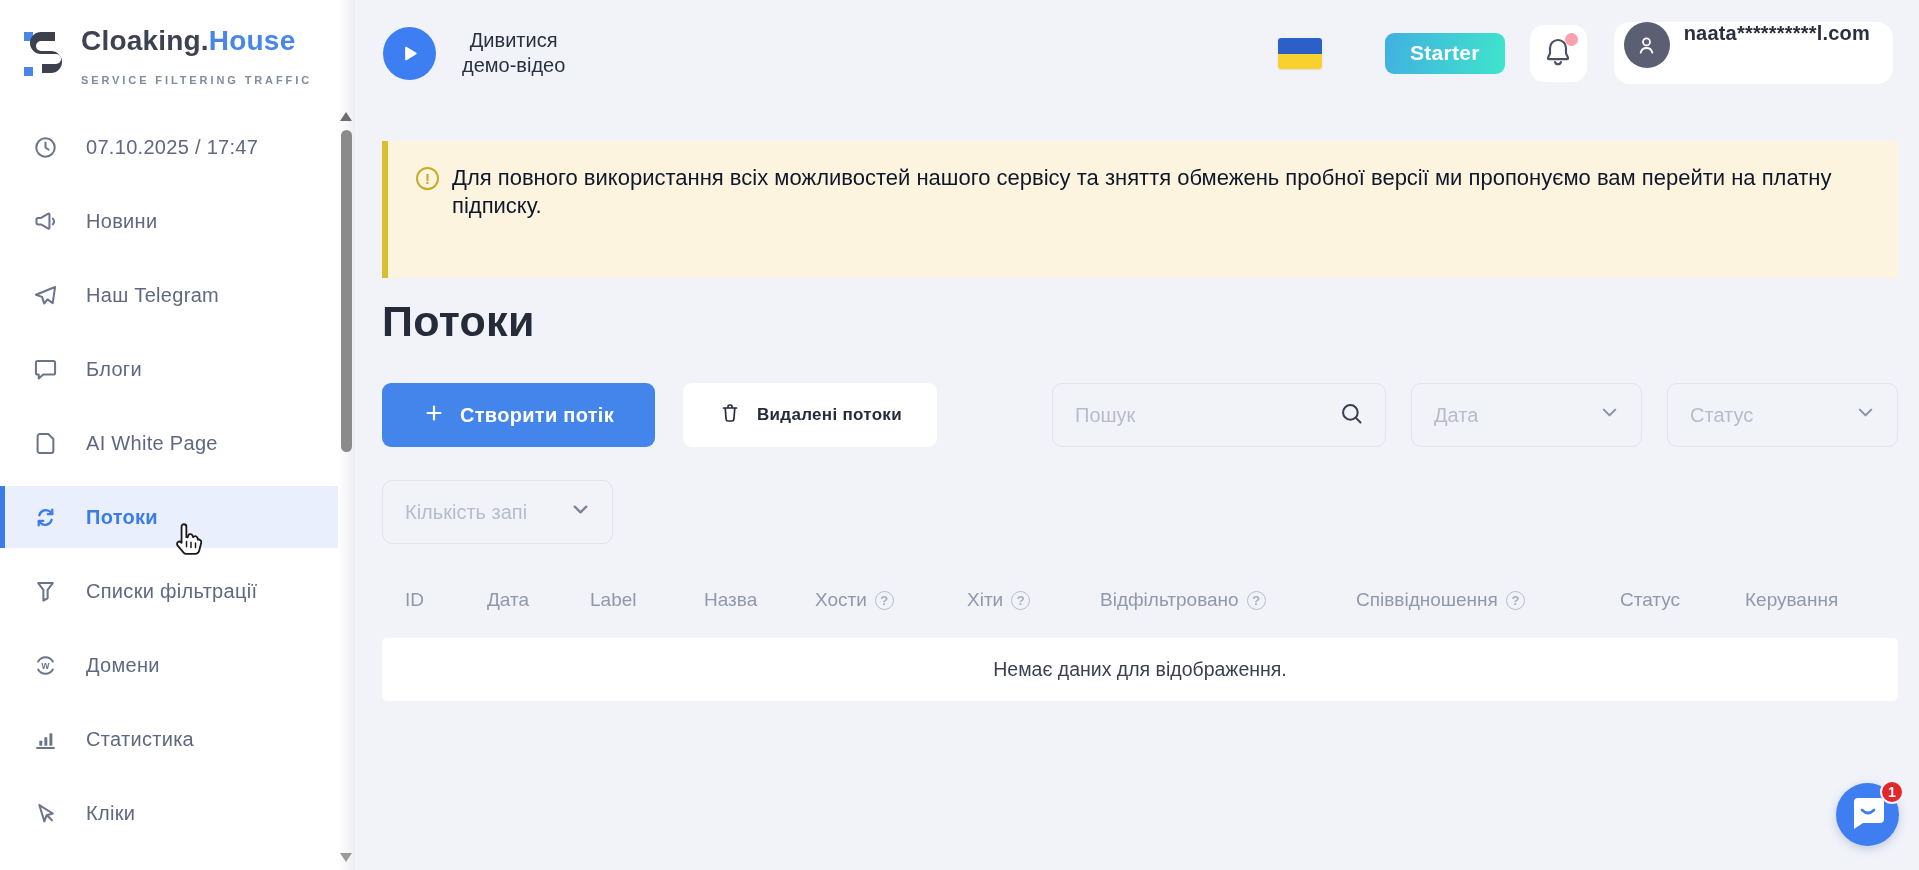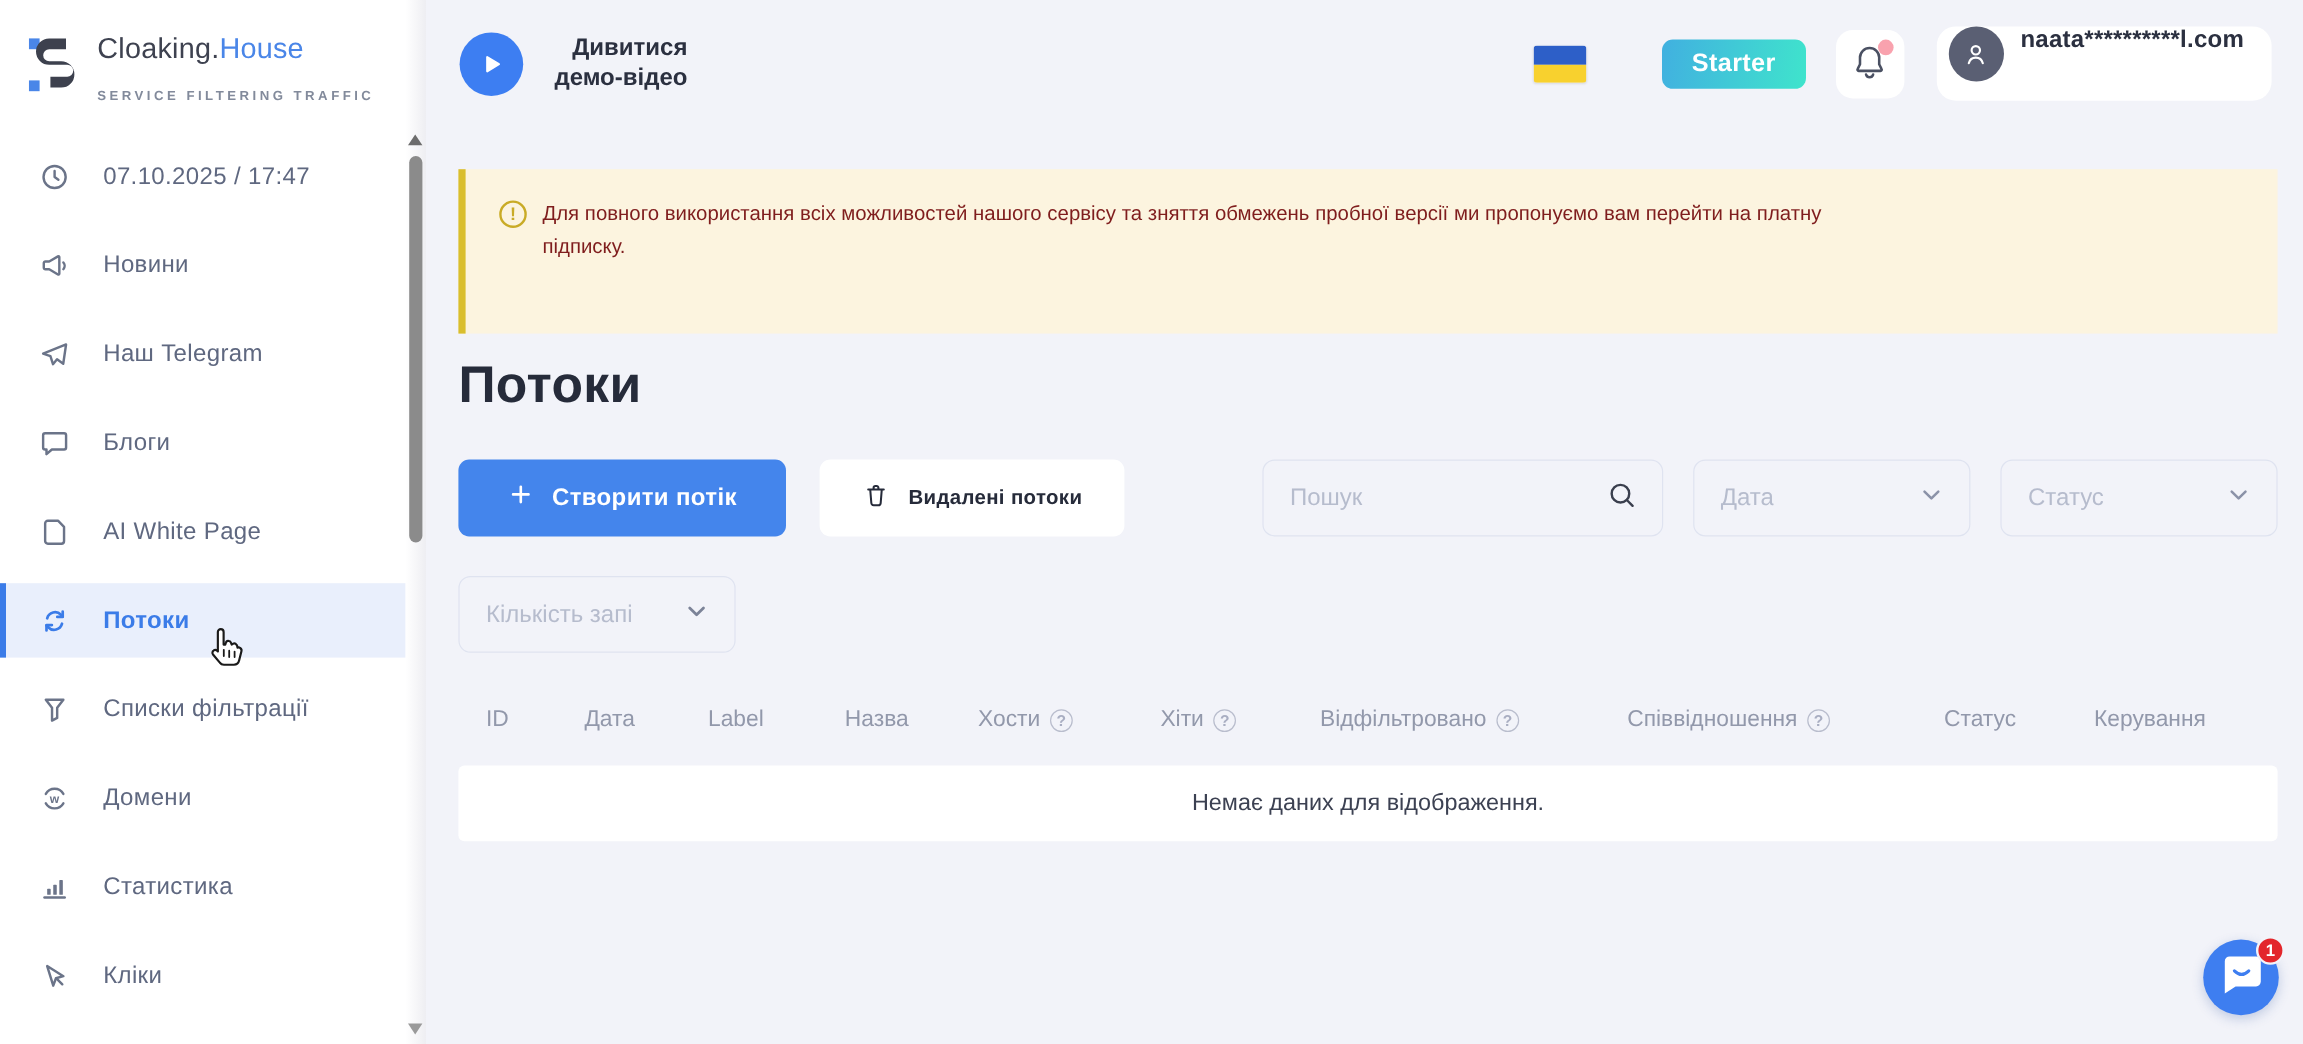--- a/index.html
+++ b/index.html
@@ -4,55 +4,55 @@
 <style>
   *{margin:0;padding:0;box-sizing:border-box}
   html,body{width:1919px;height:870px;overflow:hidden;background:#f2f3f9;font-family:"Liberation Sans",sans-serif;position:relative}
   a{text-decoration:none}
   button{font-family:"Liberation Sans",sans-serif}
 
   
   .sidebar{position:absolute;left:0;top:0;width:355px;height:870px;background:#fff;z-index:3}
   .logo{position:absolute;left:24px;top:26px;display:flex;align-items:center;gap:13px}
   .logo-text-wrap{display:flex;flex-direction:column}
-  .logo-name{font-size:24px;font-weight:normal;color:#3e4250;letter-spacing:.2px;line-height:30px}
+  .logo-name{font-size:28px;font-weight:bold;color:#3e4250;letter-spacing:.2px;line-height:30px}
   .logo-name .accent{color:#4a86e8}
   .logo-tagline{font-size:11px;letter-spacing:2.9px;color:#828a9b;margin-top:18px;font-weight:600;white-space:nowrap}
   .nav{position:absolute;top:116px;left:0;width:338px}
   .nav-item{height:62px;margin-bottom:12px;display:flex;align-items:center;padding-left:32px;color:#5f6880;font-size:20px;cursor:pointer;letter-spacing:.3px}
   .nav-item .ni-icon{width:27px;height:27px;margin-right:27px;flex:none;color:#6b7489;display:flex;align-items:center;justify-content:center}
   .nav-item.active{background:#e9effc;border-left:5px solid #3b7ce8;padding-left:27px;color:#3b7ce8;font-weight:bold}
   .nav-item.active .ni-icon{color:#3b7ce8}
   .sb-track{position:absolute;right:0;top:0;width:17px;height:870px;background:linear-gradient(to right,#ffffff,#eeeef2)}
   .sb-up{position:absolute;top:112px;left:2px;width:0;height:0;border-left:6px solid transparent;border-right:6px solid transparent;border-bottom:9px solid #6d6d6d}
   .sb-thumb{position:absolute;top:130px;left:3px;width:11px;height:322px;background:#8b8b8b;border-radius:6px}
   .sb-down{position:absolute;bottom:8px;left:2px;width:0;height:0;border-left:6px solid transparent;border-right:6px solid transparent;border-top:9px solid #9a9a9a}
 
   
   .main{position:absolute;left:355px;top:0;right:0;bottom:0;background:#f2f3f9}
 
   .topbar{position:absolute;top:0;left:0;right:0;height:106px;display:flex;align-items:center;padding:0 26px 0 28px}
   .demo-btn{display:flex;align-items:center;gap:26px;background:none;border:none;cursor:pointer}
   .play-circle{width:53px;height:53px;border-radius:50%;background:#3d7ef2;display:flex;align-items:center;justify-content:center;flex:none}
-  .demo-label{font-size:20px;font-weight:bold;color:#2b3040;text-align:right;line-height:25px}
+  .demo-label{font-size:20px;font-weight:normal;color:#2b3040;text-align:center;line-height:25px}
   .topbar-right{margin-left:auto;display:flex;align-items:center}
   .flag{width:44px;height:31px;border-radius:3px;overflow:hidden;margin-right:63px;cursor:pointer;box-shadow:0 1px 2px rgba(0,0,0,.1)}
   .flag .b{height:16px;background:#2d5fc8}
   .flag .y{height:15px;background:#f8d12e}
   .plan-badge{height:41px;padding:0 25px;border-radius:9px;background:linear-gradient(100deg,#41b0e0,#3fe4cc);color:#fff;font-weight:bold;font-size:21px;display:flex;align-items:center;margin-right:25px;border:none;cursor:pointer;letter-spacing:.3px}
   .bell-btn{width:57px;height:57px;background:#fff;border-radius:14px;position:relative;display:flex;align-items:center;justify-content:center;margin-right:27px;border:none;cursor:pointer}
   .bell-dot{position:absolute;top:8px;right:9px;width:13px;height:13px;border-radius:50%;background:#f9a2ae}
   .user-pill{height:62px;background:#fff;border-radius:16px;display:flex;align-items:flex-start;padding:0 23px 0 10px;gap:14px;cursor:pointer;border:none}
   .avatar{width:46px;height:46px;border-radius:50%;background:#5a5f73;display:flex;align-items:center;justify-content:center;flex:none}
   .user-email{font-size:20px;font-weight:bold;color:#2b3040;letter-spacing:.2px}
 
   .banner{position:absolute;top:141px;left:27px;right:21px;height:137px;background:#fcf4df;border-left:6px solid #d9be2e;padding:23px 30px 0 28px}
   .banner-row{display:flex;gap:13px}
   .warn-icon{width:23px;height:23px;border:2px solid #c9ab26;color:#c9ab26;border-radius:50%;font-weight:bold;display:flex;align-items:center;justify-content:center;font-size:15px;flex:none;margin-top:3px}
-  .banner-text{font-size:17px;color:#7f1d1d;line-height:28px}
+  .banner-text{font-size:22px;color:#0f172a;line-height:28px}
   .banner-link{display:inline-block;margin:14px 0 0 36px;color:#6a8be8;font-size:19.5px;cursor:pointer}
 
   .page-title{position:absolute;top:297px;left:27px;font-size:43px;font-weight:800;color:#262b3a;letter-spacing:.3px}
 
   .toolbar{position:absolute;top:383px;left:27px;right:21px;height:64px;display:flex;}
   .btn-primary{height:64px;padding:0 41px;background:#4485ec;border:none;border-radius:9px;color:#fff;font-size:20px;font-weight:bold;display:flex;align-items:center;gap:15px;cursor:pointer;letter-spacing:.3px}
   .btn-secondary{height:64px;padding:0 35px;background:#fff;border:none;border-radius:9px;color:#262b3a;font-size:17px;font-weight:600;display:flex;align-items:center;gap:15px;margin-left:28px;cursor:pointer;letter-spacing:.3px}
   .search-box{margin-left:auto;width:334px;height:64px;border:1px solid #dfe3f0;border-radius:10px;display:flex;align-items:center;padding:0 20px 0 22px;background:transparent}
   .search-box input{flex:1;border:none;background:transparent;font-size:20px;color:#3c4152;outline:none;min-width:0}
   .search-box input::placeholder{color:#b6bccd}

